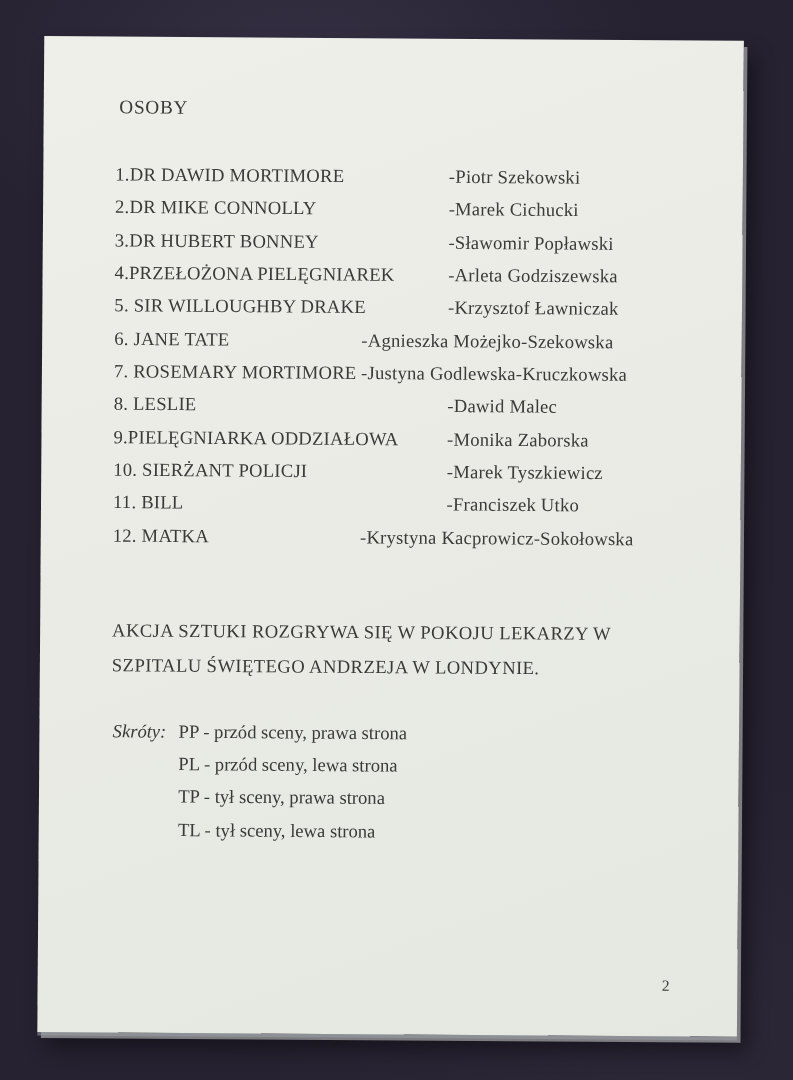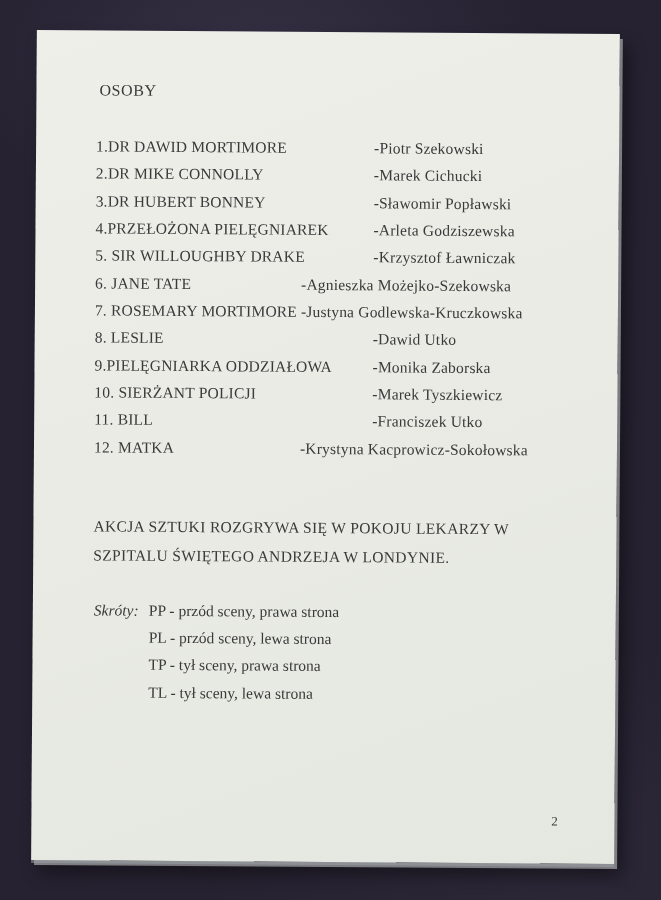--- a/index.html
+++ b/index.html
@@ -102,21 +102,21 @@
     <span class="actor">-Agnieszka Możejko-Szekowska</span>
   </div>
 
   <div class="cast-row long">
     <span class="character">7. ROSEMARY MORTIMORE</span>
     <span class="actor">-Justyna Godlewska-Kruczkowska</span>
   </div>
 
   <div class="cast-row">
     <span class="character">8. LESLIE</span>
-    <span class="actor">-Dawid Utko</span>
+    <span class="actor">-Dawid Malec</span>
   </div>
 
   <div class="cast-row">
     <span class="character">9.PIELĘGNIARKA ODDZIAŁOWA</span>
     <span class="actor">-Monika Zaborska</span>
   </div>
 
   <div class="cast-row">
     <span class="character">10. SIERŻANT POLICJI</span>
     <span class="actor">-Marek Tyszkiewicz</span>

